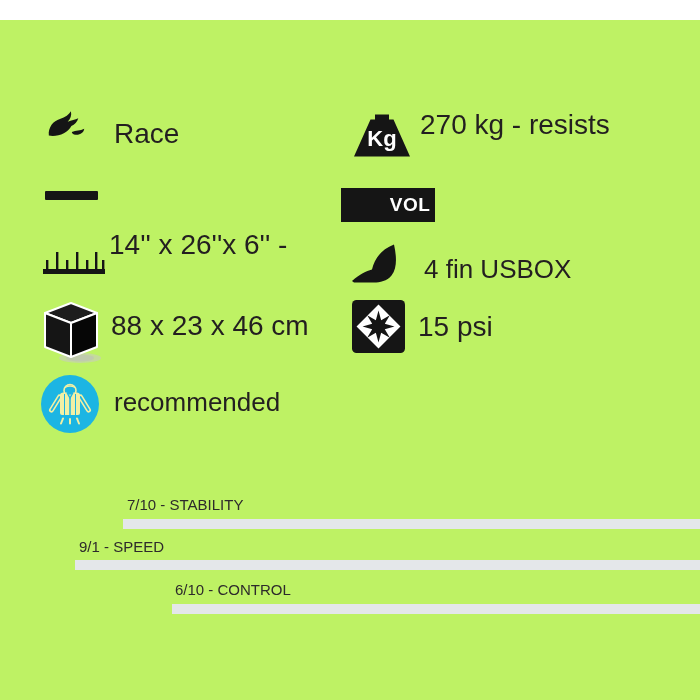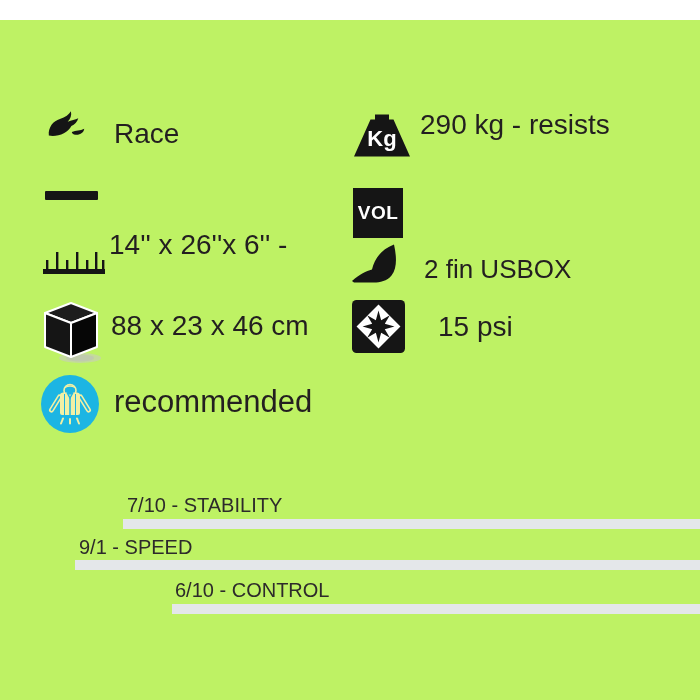--- a/index.html
+++ b/index.html
@@ -20,21 +20,21 @@
     position:absolute;font-size:28px;line-height:30px;white-space:nowrap;color:var(--text);
   }
   .spec-label.two-line div{white-space:nowrap;}
   .ink{fill:var(--icon);}
   .badge{
     position:absolute;background:var(--icon);color:var(--badge-text);
     display:flex;align-items:center;justify-content:center;
     font-weight:bold;letter-spacing:0.5px;
   }
   .rating-label{
-    position:absolute;font-size:20px;line-height:18px;color:#2d2a2b;white-space:nowrap;
+    position:absolute;font-size:15px;line-height:18px;color:#2d2a2b;white-space:nowrap;
   }
   .rating-bar{
     position:absolute;height:10px;background:var(--bar);
   }
 </style>
 </head>
 <body>
 
 <div id="canvas">
 
@@ -79,43 +79,43 @@
     <path d="M40.5 23 L48.5 36" stroke="var(--accent)" stroke-width="1.8" stroke-linecap="round" fill="none"></path>
     <path d="M20 21 Q20 18.5 23.5 18.5 L27 18.5 Q30 23 33 18.5 L36.5 18.5 Q40 18.5 40 21 L40 39 Q40 41 38 41 L22 41 Q20 41 20 39 Z" fill="var(--vest)"></path>
     <path d="M27 18.5 L30 24 L33 18.5" fill="none" stroke="var(--accent)" stroke-width="1.5"></path>
     <line x1="30" y1="24" x2="30" y2="41" stroke="var(--accent)" stroke-width="1.5"></line>
     <line x1="24.5" y1="20" x2="24.5" y2="41" stroke="var(--accent)" stroke-width="1"></line>
     <line x1="35.5" y1="20" x2="35.5" y2="41" stroke="var(--accent)" stroke-width="1"></line>
     <path d="M23 44.5 L21 49.5" stroke="var(--vest)" stroke-width="2" stroke-linecap="round"></path>
     <path d="M30 45 L30 49.5" stroke="var(--vest)" stroke-width="2" stroke-linecap="round"></path>
     <path d="M37 44.5 L39 49.5" stroke="var(--vest)" stroke-width="2" stroke-linecap="round"></path>
   </svg>
-  <div class="spec-label" style="left:114px;top:367px;font-size:31px;">recommended</div>
+  <div class="spec-label" style="left:114px;top:367px;font-size:26px;">recommended</div>
 
   <svg class="abs" style="left:351px;top:93px;" width="62" height="45" viewBox="0 0 62 45">
     <path class="ink" d="M24 1.5 H38 V6.5 H42.5 L59 43.5 H3 L19.5 6.5 H24 Z"></path>
     <text x="31" y="33" text-anchor="middle" font-family="Liberation Sans, sans-serif" font-size="22" font-weight="bold" fill="#ffffff">Kg</text>
   </svg>
   <div class="spec-label two-line" style="left:420px;top:90px;">
-    <div>290 kg - resists</div>
+    <div>270 kg - resists</div>
   </div>
 
-  <div class="badge" style="left:353px;top:168px;width:50px;height:50px;font-size:19px;">VOL</div>
+  <div class="badge" style="left:341px;top:168px;width:50px;height:34px;font-size:19px;padding-left:44px;">VOL</div>
 
   <svg class="abs" style="left:350px;top:223px;" width="62" height="40" viewBox="0 0 62 40">
     <path class="ink" d="M2 38 C10 31 16 28 22 26.5 C24.5 15 32 6 44 1.5 C46.5 13 47.5 25 41.5 32.5 C37 38 30 39.5 24 39.5 L4 39.5 Z"></path>
   </svg>
-  <div class="spec-label" style="left:424px;top:234px;font-size:26px;">2 fin USBOX</div>
+  <div class="spec-label" style="left:424px;top:234px;font-size:26px;">4 fin USBOX</div>
 
   <svg class="abs" style="left:352px;top:280px;" width="53" height="53" viewBox="0 0 58 58">
     <rect class="ink" x="0" y="0" width="58" height="58" rx="5"></rect>
     <polygon points="29,5 53,29 29,53 5,29" fill="#ffffff"></polygon>
     <polygon class="ink" points="29,11.5 31.9,22.1 41.4,16.6 35.9,26.1 46.5,29 35.9,31.9 41.4,41.4 31.9,35.9 29,46.5 26.1,35.9 16.6,41.4 22.1,31.9 11.5,29 22.1,26.1 16.6,16.6 26.1,22.1"></polygon>
   </svg>
-  <div class="spec-label" style="left:438px;top:292px;">15 psi</div>
+  <div class="spec-label" style="left:418px;top:292px;">15 psi</div>
 
   <div class="rating-row">
     <span class="rating-label" style="left: 127px; top: 476px;">7/10 - STABILITY</span>
     <div class="rating-bar" style="left: 123px; top: 499px; width: 577px;"></div>
   </div>
   <div class="rating-row">
     <span class="rating-label" style="left: 79px; top: 518px;">9/1 - SPEED</span>
     <div class="rating-bar" style="left: 75px; top: 540px; width: 625px;"></div>
   </div>
   <div class="rating-row">

